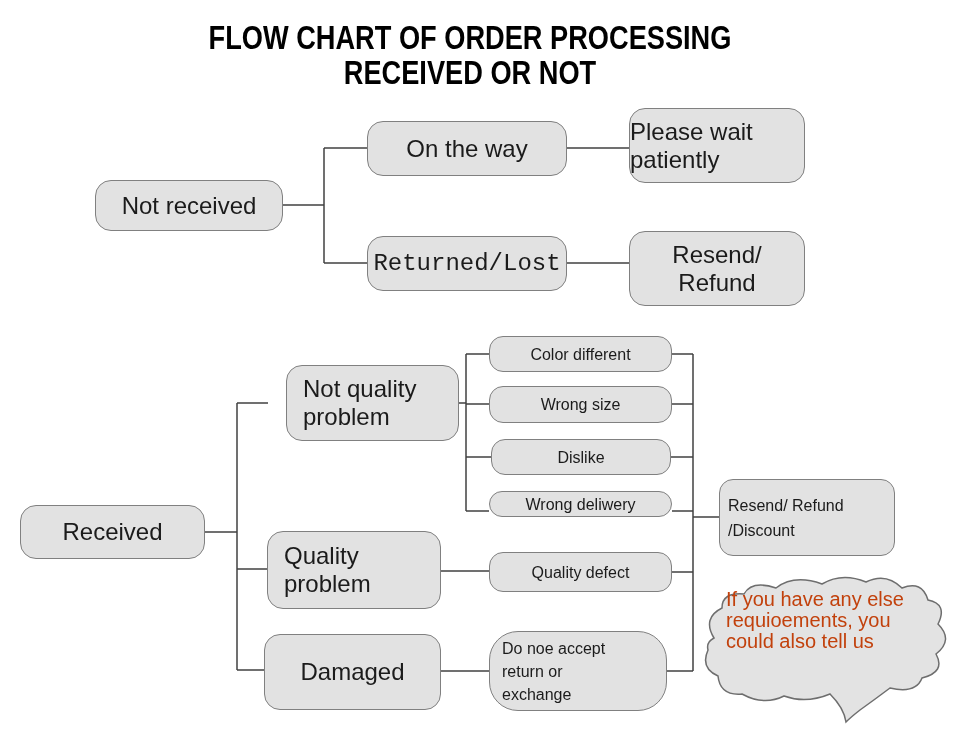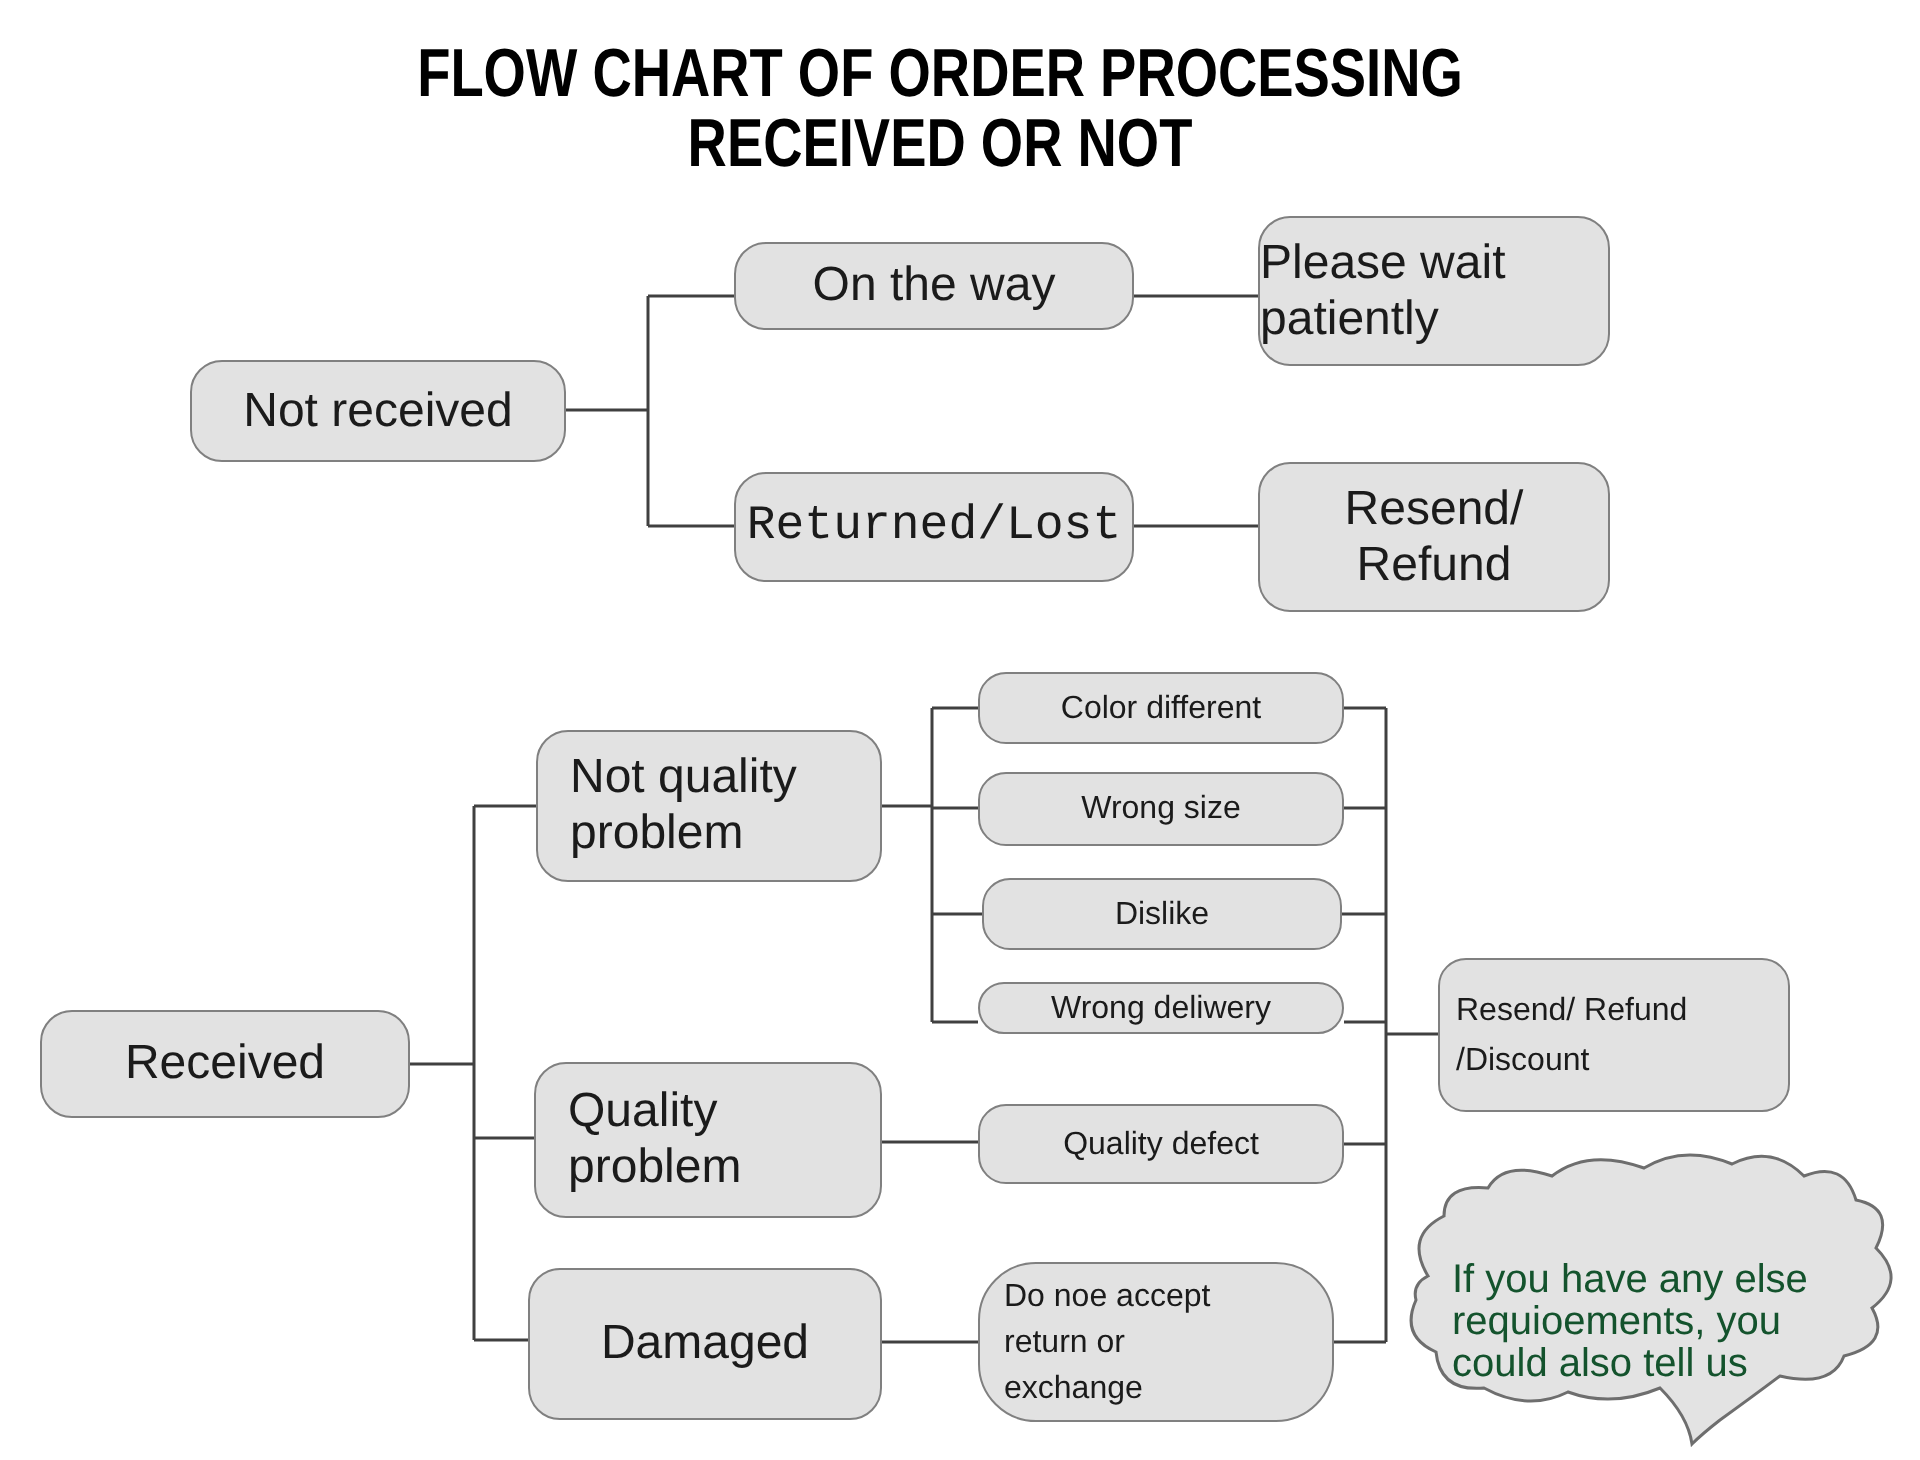--- a/index.html
+++ b/index.html
@@ -41,25 +41,25 @@
     justify-content:center;
     text-align:center;
     white-space:pre-line;
     font-size:24px;
     line-height:28px;
   }
   .node.small { font-size:16px; line-height:23px; border-radius:14px; }
   .node.left  { justify-content:flex-start; text-align:left; }
   .bubble-text {
     position:absolute;
-    left:726px; top:630px;
+    left:726px; top:589px;
     width:210px;
     font-size:20px;
     line-height:21px;
-    color:#14532d;
+    color:#c2410c;
     white-space:pre-line;
   }
 </style>
 </head>
 <body>
 
 <div id="stage">
 
   <div class="title">
     <div>FLOW CHART OF ORDER PROCESSING</div>
@@ -118,29 +118,29 @@
          Q 851 717 846 722
          Q 844 708 830 694
          Q 806 704 784 696
          Q 764 706 742 694
          Q 720 696 718 676
          Q 700 668 708 650
          Q 706 642 714 638 Z" fill="#e3e3e3" stroke="#6e6e6e" stroke-width="1.5"></path>
   </svg>
 
   <div class="node" style="left:95px; top:180px; width:188px; height:51px;">Not received</div>
-  <div class="node" style="left:367px; top:121px; width:200px; height:44px;">On the way</div>
+  <div class="node" style="left:367px; top:121px; width:200px; height:55px;">On the way</div>
   <div class="node left" style="left:629px; top:108px; width:176px; height:75px; ">Please wait
 patiently</div>
   <div class="node" style="left:367px; top:236px; width:200px; height:55px;font-family:Liberation Mono, monospace;">Returned/Lost</div>
   <div class="node" style="left:629px; top:231px; width:176px; height:75px;">Resend/
 Refund</div>
 
   <div class="node" style="left:20px; top:505px; width:185px; height:54px;">Received</div>
-  <div class="node left" style="left:268px; top:365px; width:173px; height:76px; padding-left:16px;">Not quality
+  <div class="node left" style="left:286px; top:365px; width:173px; height:76px; padding-left:16px;">Not quality
 problem</div>
   <div class="node left" style="left:267px; top:531px; width:174px; height:78px; padding-left:16px;">Quality
 problem</div>
   <div class="node" style="left:264px; top:634px; width:177px; height:76px;">Damaged</div>
 
   <div class="node small" style="left:489px; top:336px; width:183px; height:36px;">Color different</div>
   <div class="node small" style="left:489px; top:386px; width:183px; height:37px;">Wrong size</div>
   <div class="node small" style="left:491px; top:439px; width:180px; height:36px;">Dislike</div>
   <div class="node small" style="left:489px; top:491px; width:183px; height:26px;text-align:right;">Wrong deliwery</div>
   <div class="node small" style="left:489px; top:552px; width:183px; height:40px;">Quality defect</div>

